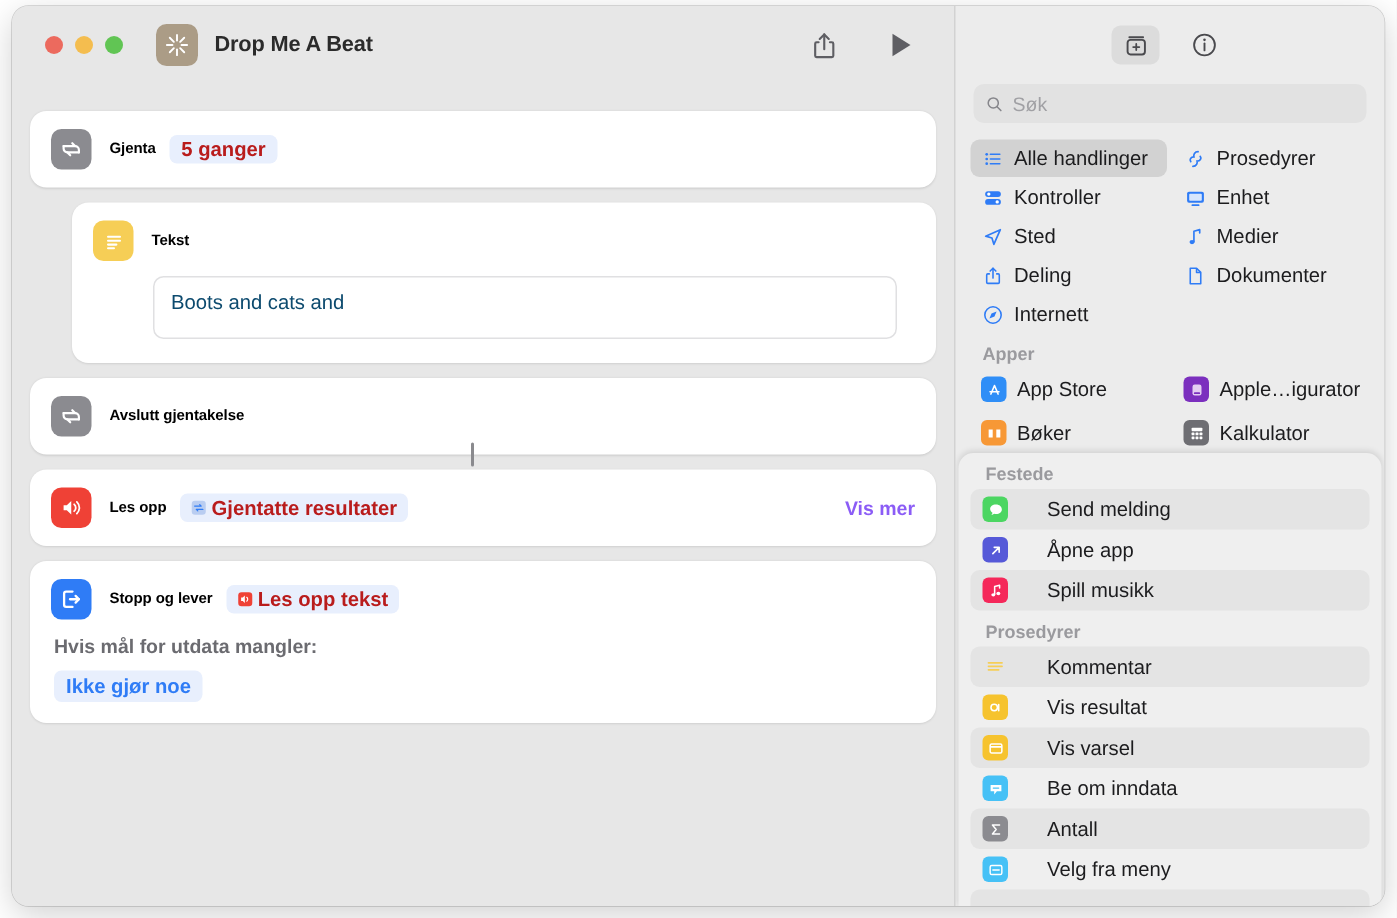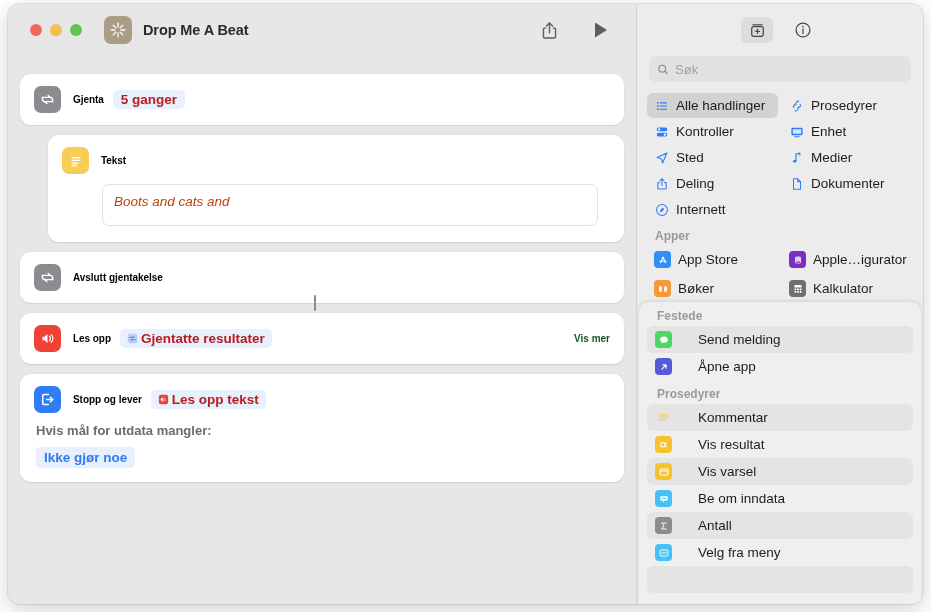--- a/index.html
+++ b/index.html
@@ -109,39 +109,38 @@
     font-size: 13.5px;
     font-weight: bold;
     border-radius: 5px;
     padding: 2px 7px;
     margin-left: 9px;
     white-space: nowrap;
   }
   .token.plain { padding: 2px 8px; }
   .vis-mer {
     margin-left: auto;
-    font-size: 10px;
-    color: #14532d;
+    font-size: 13px;
+    color: #8b5cf6;
     font-weight: bold;
   }
 
   
   .nested-wrap { padding: 0 0 0 28px; }
   .text-card { background: #fff; border-radius: 11px; box-shadow: 0 0.5px 1.5px rgba(0,0,0,0.10); padding: 12px 14px 16px 14px; margin-bottom: 10px; }
   .text-card-head { display: flex; align-items: center; margin-bottom: 10px; }
   .text-field {
     margin-left: 40px;
     margin-right: 12px;
     border: 1px solid #e0e0e2;
     border-radius: 7px;
     min-height: 42px;
     padding: 9px 11px;
     font-size: 13.5px;
-    color: #c2410c;
-    font-style: italic;
+    color: #0c4a6e;
   }
 
   
   .sd-sub {
     font-size: 13px;
     color: #6b6b70;
     font-weight: bold;
     padding: 0 14px 0 16px;
     margin-top: -2px;
   }
@@ -608,20 +607,30 @@
 
         <div class="row-item">
           <span class="row-ico" style="background:#5659d8">
             <svg width="12" height="12" viewBox="0 0 20 20">
               <path d="M6.5 13.5 L13.5 6.5 M8 6.5 h5.5 V12" fill="none" stroke="#fff" stroke-width="1.8" stroke-linecap="round" stroke-linejoin="round"></path>
             </svg>
           </span>
           <span>Åpne app</span>
         </div>
 
+        <div class="row-item alt">
+          <span class="row-ico" style="background:#f5285a">
+            <svg width="12" height="12" viewBox="0 0 20 20">
+              <path d="M8.5 14 V5 L14 3.6 v3" fill="none" stroke="#fff" stroke-width="1.7" stroke-linecap="round" stroke-linejoin="round"></path>
+              <ellipse cx="7" cy="14.3" rx="2.2" ry="1.9" fill="#fff"></ellipse>
+              <ellipse cx="12.6" cy="12.8" rx="2.2" ry="1.9" fill="#fff"></ellipse>
+            </svg>
+          </span>
+          <span>Spill musikk</span>
+        </div>
 
         <div class="sec-head">Prosedyrer</div>
 
         <div class="row-item alt">
           <span class="row-ico">
             <svg width="15" height="15" viewBox="0 0 20 20">
               <g stroke="#f6ce56" stroke-width="1.6" stroke-linecap="round">
                 <line x1="4" y1="6.5" x2="16" y2="6.5"></line>
                   <line x1="4" y1="9.6" x2="16" y2="9.6"></line>
                 <line x1="4" y1="12.7" x2="13" y2="12.7"></line>

